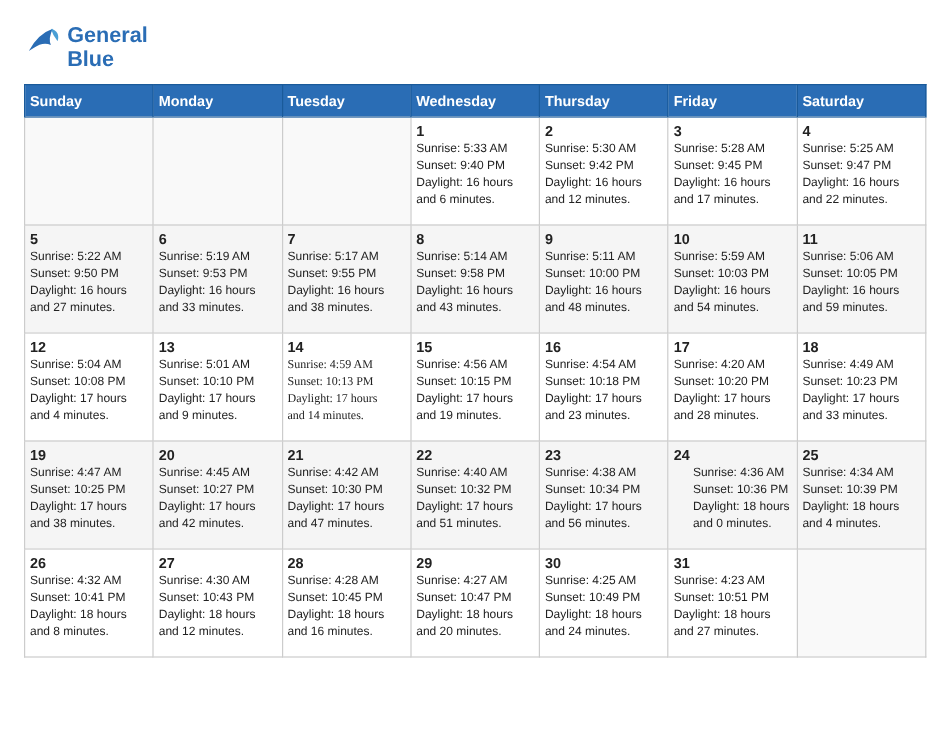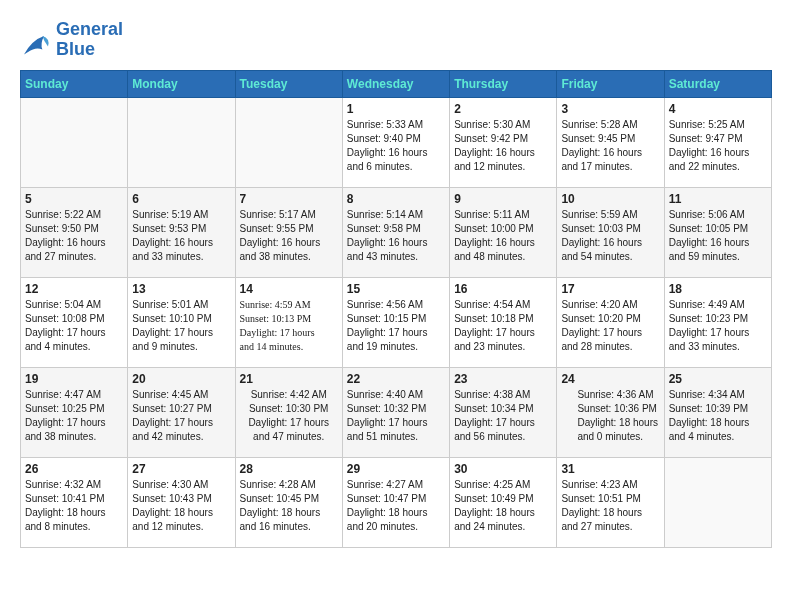--- a/index.html
+++ b/index.html
@@ -11,21 +11,21 @@
       padding: 20px;
     }
     .header {
       display: flex;
       justify-content: space-between;
       align-items: flex-start;
       margin-bottom: 10px;
     }
     .logo {
       display: flex;
-      align-items: flex-end;
+      align-items: flex-start;
       gap: 4px;
     }
     .logo-text {
       font-size: 18px;
       font-weight: bold;
       color: #1a1a2e;
       line-height: 1.1;
     }
     .logo-text span {
       color: #2a6db5;
@@ -47,21 +47,21 @@
       color: #555;
       margin-top: 2px;
     }
     table {
       width: 100%;
       border-collapse: collapse;
       table-layout: fixed;
     }
     thead tr th {
       background-color: #2a6db5;
-      color: #5eead4;
+      color: #ffffff;
       font-size: 12px;
       font-weight: bold;
       padding: 6px 4px;
       text-align: left;
       border: 1px solid #1a5a9a;
     }
     tbody tr td {
       border: 1px solid #ccc;
       vertical-align: top;
       padding: 4px;
@@ -265,21 +265,21 @@
         </td>
         <td>
           <span class="day-num">20</span>
           <div class="cell-content" style="white-space: pre-line;">Sunrise: 4:45 AM
 Sunset: 10:27 PM
 Daylight: 17 hours
 and 42 minutes.</div>
         </td>
         <td>
           <span class="day-num">21</span>
-          <div class="cell-content" style="white-space: pre-line; text-align: center;">Sunrise: 4:42 AM
+          <div class="cell-content" style="white-space: pre-line;">Sunrise: 4:42 AM
 Sunset: 10:30 PM
 Daylight: 17 hours
 and 47 minutes.</div>
         </td>
         <td>
           <span class="day-num">22</span>
           <div class="cell-content" style="white-space: pre-line;">Sunrise: 4:40 AM
 Sunset: 10:32 PM
 Daylight: 17 hours
 and 51 minutes.</div>

